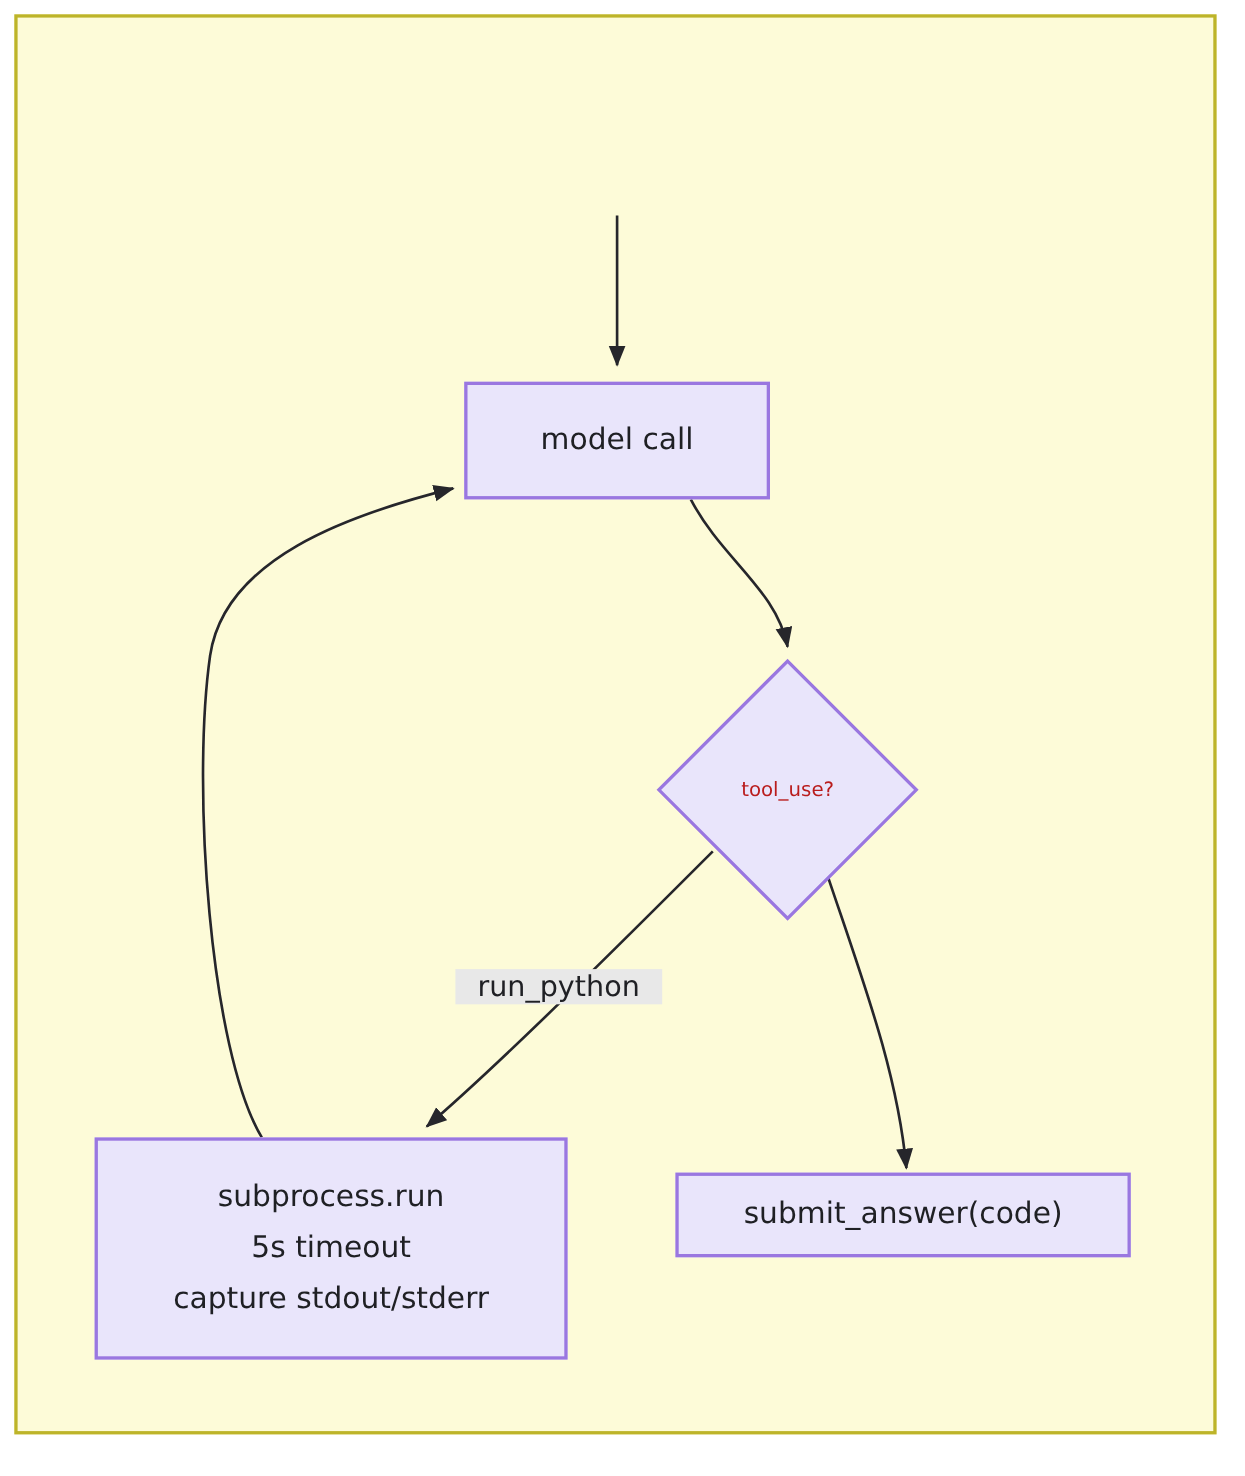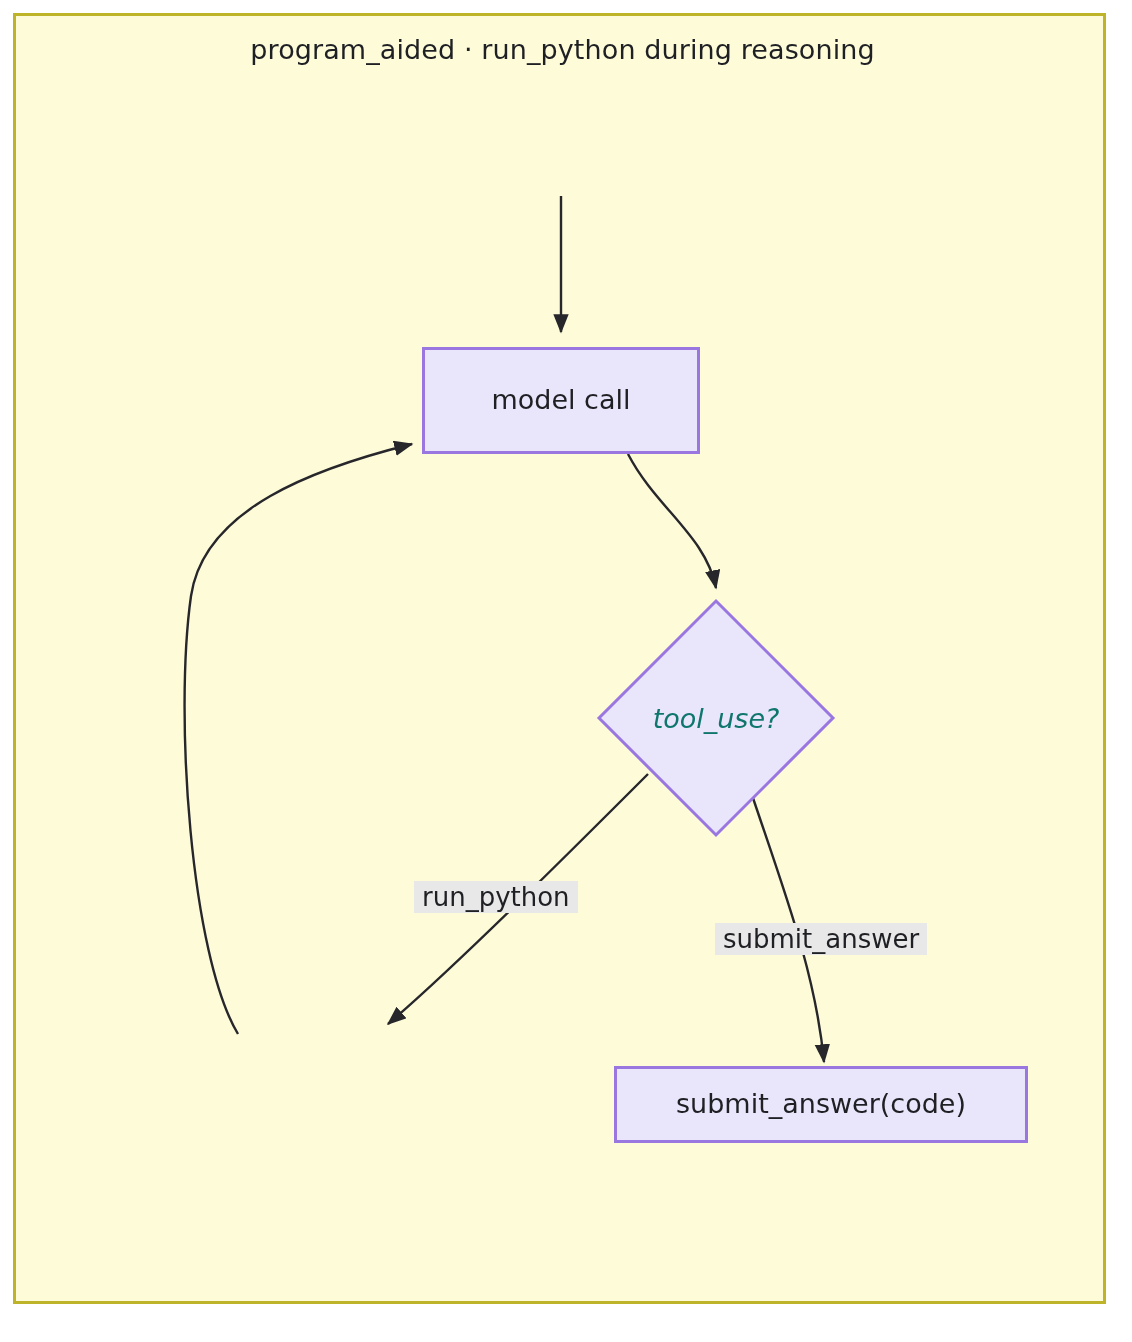--- a/index.html
+++ b/index.html
@@ -54,48 +54,46 @@
     align-items: center;
     justify-content: center;
   }
   .diamond-shape {
     position: absolute;
     inset: 0;
   }
   .diamond-label {
     position: relative;
     z-index: 2;
-    font-size: 27px;
-    color: #0f766e;
+    font-size: 18px;
+    color: #b91c1c;
     white-space: nowrap;
-    font-style: italic;
   }
   #edge-layer {
     position: absolute;
     left: 0; top: 0;
     width: 1093px;
     height: 1291px;
     pointer-events: none;
   }
   .edge-label {
     position: absolute;
     background: #e8e8e8;
     color: #1f2024;
     font-size: 26px;
-    padding: 1px 8px;
+    padding: 1px 20px;
     white-space: nowrap;
     z-index: 3;
   }
 </style>
 </head>
 <body>
 
 <div id="diagram-frame">
 
-  <div id="diagram-title">program_aided · run_python during reasoning</div>
 
   <svg id="edge-layer" viewBox="0 0 1093 1291" width="1093" height="1291" xmlns="http://www.w3.org/2000/svg">
     <defs>
       <marker id="arrowhead" markerWidth="9" markerHeight="9" refX="7.4" refY="3.2" orient="auto" markerUnits="strokeWidth">
         <path d="M0,0 L8,3.2 L0,6.4 Z" fill="#26262b"></path>
       </marker>
     </defs>
 
     <path d="M 545,180 L 545,316" fill="none" stroke="#26262b" stroke-width="2.4" marker-end="url(#arrowhead)"></path>
 
@@ -113,22 +111,26 @@
     <span class="node-line">model call</span>
   </div>
 
   <div class="diamond-wrap" style="left:580px; top:582px; width:240px; height:240px;">
     <svg class="diamond-shape" viewBox="0 0 240 240" width="240" height="240" xmlns="http://www.w3.org/2000/svg">
       <polygon points="120,3 237,120 120,237 3,120" fill="#e9e5fb" stroke="#9a77e0" stroke-width="3"></polygon>
     </svg>
     <span class="diamond-label">tool_use?</span>
   </div>
 
+  <div class="node" style="left:70px; top:1018px; width:430px; height:202px;">
+    <span class="node-line">subprocess.run</span>
+    <span class="node-line">5s timeout</span>
+    <span class="node-line">capture stdout/stderr</span>
+  </div>
 
   <div class="node" style="left:598px; top:1050px; width:414px; height:77px;">
     <span class="node-line">submit_answer(code)</span>
   </div>
 
   <div class="edge-label" style="left:398px; top:865px;">run_python</div>
 
-  <div class="edge-label" style="left:699px; top:907px;">submit_answer</div>
 
 </div>
 
 </body></html>

